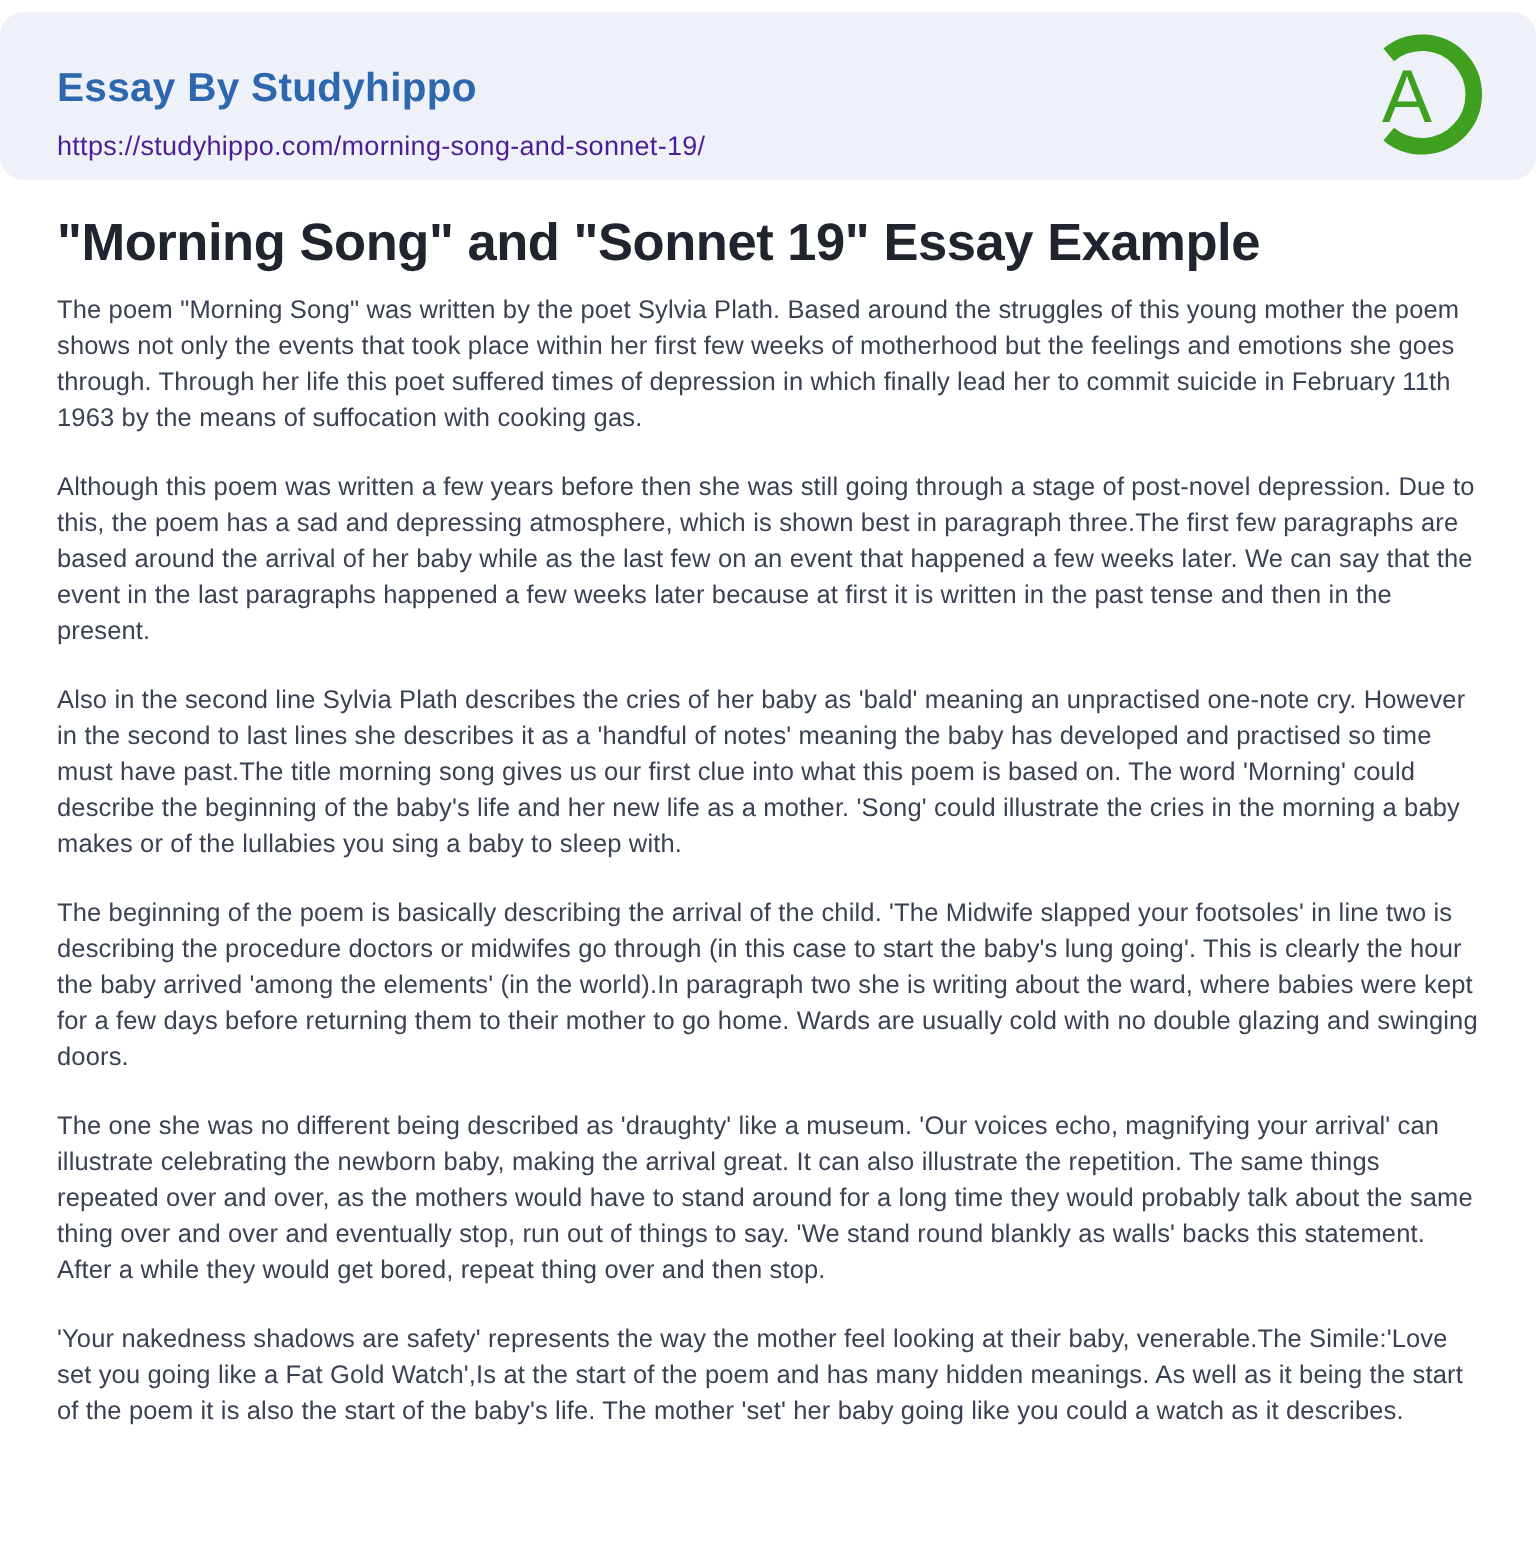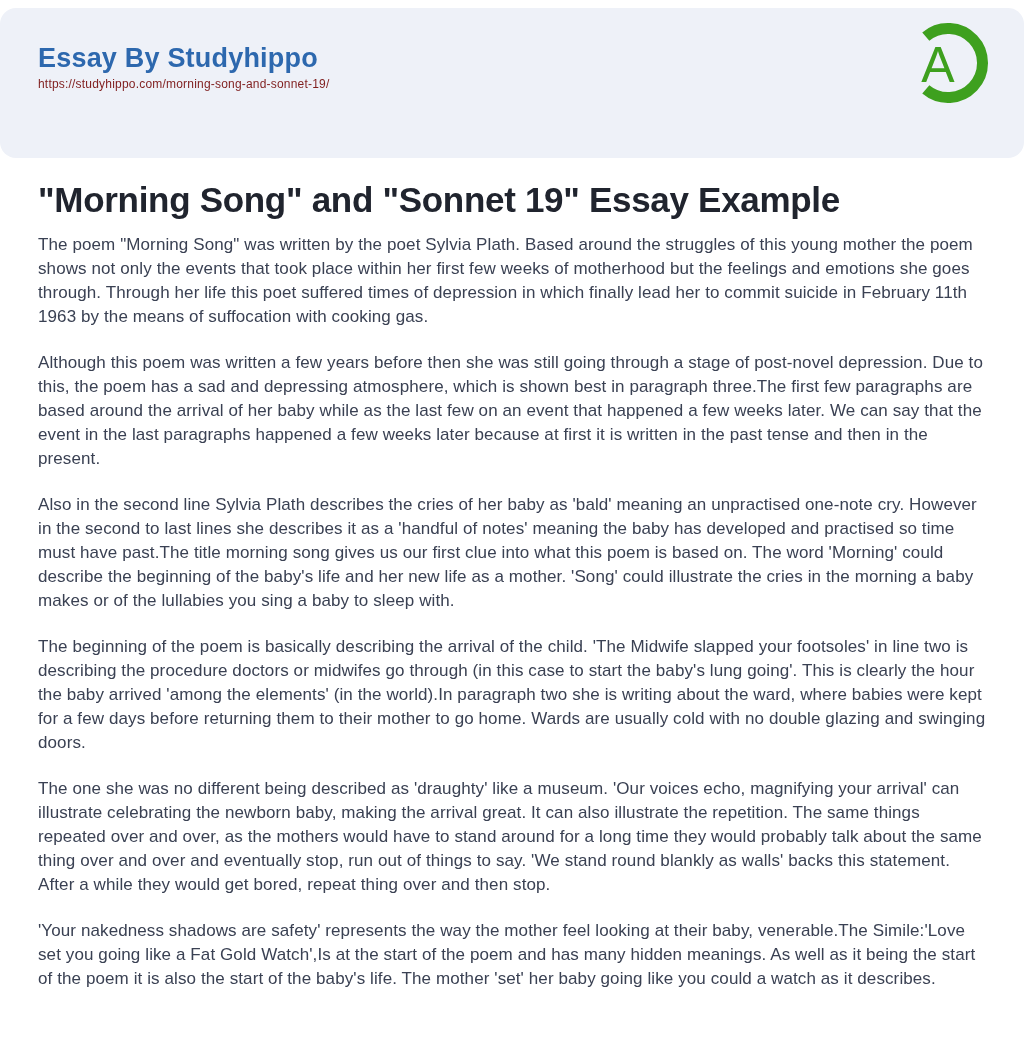--- a/index.html
+++ b/index.html
@@ -6,37 +6,38 @@
   html, body { background: #ffffff; }
   body {
     width: 1024px;
     height: 1043px;
     overflow: hidden;
     font-family: "Liberation Sans", "DejaVu Sans", sans-serif;
     position: relative;
   }
   .header-card {
     margin-top: 8px;
-    height: 150px;
+    height: 112px;
     background: #eef1f8;
     border-radius: 16px;
     position: relative;
     padding: 36px 38px 0 38px;
   }
   .site-title {
     color: #2d68ae;
     font-size: 27px;
     font-weight: 700;
     letter-spacing: 0.2px;
     line-height: 1.1;
   }
   .page-url {
     display: inline-block;
-    color: #7f1d1d;
-    font-size: 12px;
+    margin-top: 13px;
+    color: #4c1d95;
+    font-size: 18px;
     font-weight: 400;
     text-decoration: none;
     letter-spacing: 0.2px;
   }
   .logo-wrap {
     position: absolute;
     top: 13px;
     right: 34px;
     width: 84px;
     height: 84px;

